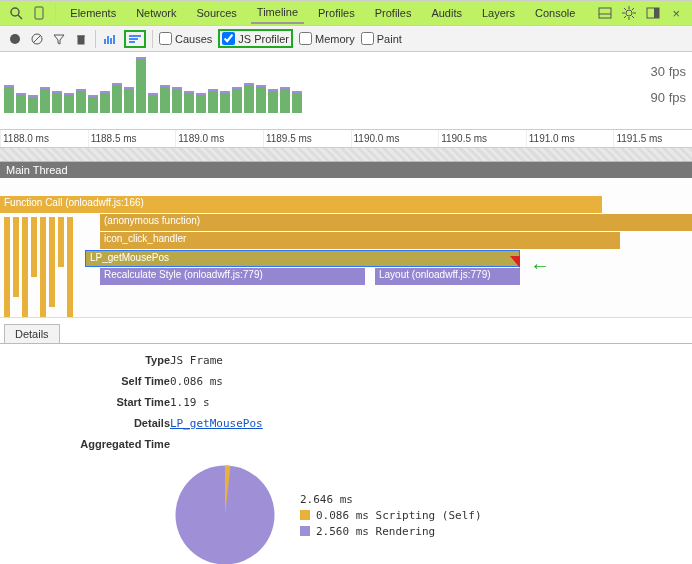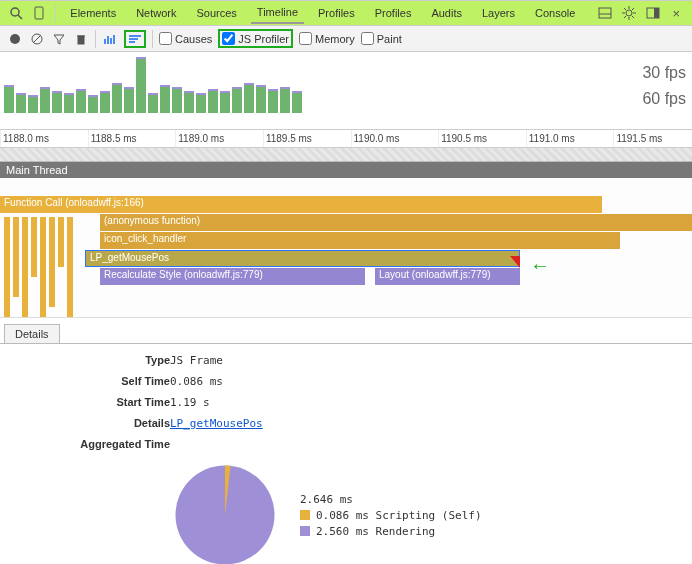--- a/index.html
+++ b/index.html
@@ -12,21 +12,21 @@
 .vline { width: 1px; height: 18px; background: #ccc; }
 .panel-toolbar { display: flex; align-items: center; height: 26px; padding: 0 4px; border-bottom: 1px solid #ccc; background: #f3f3f3; }
 .panel-toolbar > * { margin: 0 3px; }
 .green-box { border: 2px solid #1fab1f; padding: 1px 2px; display: inline-flex; align-items: center; }
 .chk { display: inline-flex; align-items: center; font-size: 11px; }
 .chk input { margin-right: 3px; }
 .overview { position: relative; height: 78px; border-bottom: 1px solid #ccc; }
 .overview-bars { position: absolute; left: 4px; bottom: 16px; display: flex; align-items: flex-end; gap: 2px; height: 60px; }
 .bar { width: 10px; background: #6eb36e; }
 .bar .purple { height: 2px; background: #9e8fd6; }
-.fps { position: absolute; right: 6px; font-size: 16px; color: #666; }
+.fps { position: absolute; right: 6px; font-size: 13px; color: #666; }
 .ruler { display: flex; height: 18px; border-bottom: 1px solid #ccc; font-size: 10px; color: #444; gap: 9px; }
 .ruler div { flex: 1; text-align: left; padding-left: 2px; border-left: 1px solid #eee; line-height: 18px; }
 .scrubber { height: 14px; background: repeating-linear-gradient(45deg,#e8e8e8,#e8e8e8 3px,#ddd 3px,#ddd 6px); border-bottom: 1px solid #bbb; }
 .thread-hdr { background: #777; color: #fff; font-size: 11px; padding: 2px 6px; }
 .flame { position: relative; height: 140px; background: #fdfdfd; border-bottom: 1px solid #ddd; overflow: hidden; }
 .frame { position: absolute; height: 17px; font-size: 10px; color: #fff; padding: 1px 4px; white-space: nowrap; overflow: hidden; }
 .ev { background: #f0c24b; color: #333; }
 .fn { background: #e8b13c; color: #fff; }
 .anon { background: #d9a53a; }
 .sel { background: #b9a84a; border: 1px solid #2a74ff; color: #fff; }
@@ -158,21 +158,21 @@
       <span>Memory</span>
     </label>
   <label class="chk">
       <input type="checkbox" style="">
       <span>Paint</span>
     </label>
 </div>
 
 <div class="overview">
   <div class="fps" style="top:12px">30 fps</div>
-  <div class="fps" style="top:38px">60 fps</div>
+  <div class="fps" style="top:38px">90 fps</div>
   <div class="overview-bars">
     <div class="bar" style="height:28px">
         <div class="purple"></div>
       </div>
     <div class="bar" style="height:20px">
         <div class="purple"></div>
       </div>
     <div class="bar" style="height:18px">
         <div class="purple"></div>
       </div>

